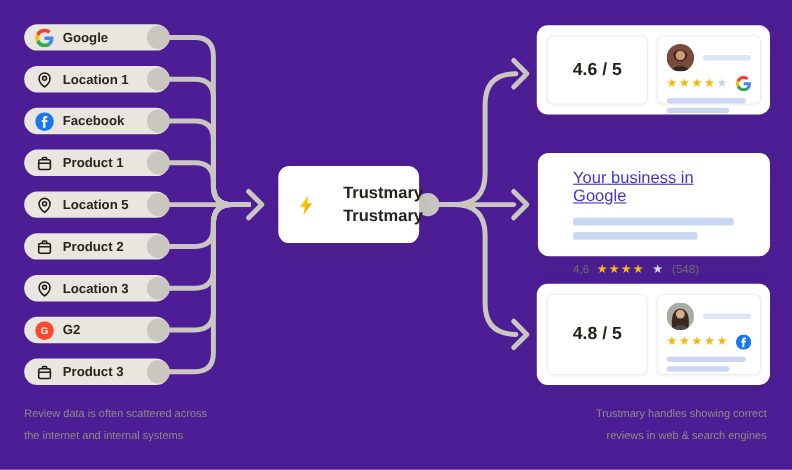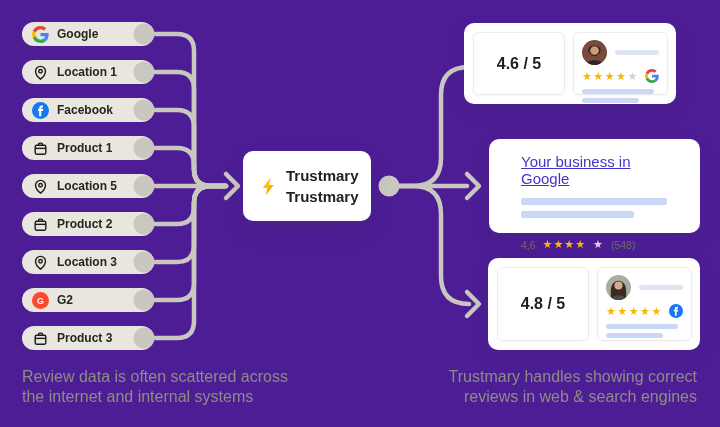--- a/index.html
+++ b/index.html
@@ -16,34 +16,34 @@
     background:#e8e6df; border-radius:12px;
     display:flex; align-items:center; gap:8px; padding:0 10px;
   }
   .picon{ width:17px; height:17px; display:flex; align-items:center; justify-content:center; flex:0 0 17px; }
   .picon svg{ width:100%; height:100%; }
   .plabel{ font-size:12px; font-weight:bold; color:#26251f; white-space:nowrap; }
   
   .connectors{ position:absolute; left:0; top:0; pointer-events:none; }
   
   .center-box{
-    position:absolute; left:243px; top:151px; width:128px; height:70px;
+    position:absolute; left:253px; top:151px; width:128px; height:70px;
     background:#fff; border-radius:10px;
     box-shadow:0 10px 22px rgba(70,62,40,.10);
-    display:flex; align-items:center; gap:6px; padding-left:16px;
+    display:flex; align-items:center; gap:22px; padding-left:16px;
   }
   .bolt{ width:21px; height:21px; flex:0 0 21px; }
   .center-title{ font-size:15px; font-weight:bold; color:#23221d; line-height:21px; }
   
   .card{
     position:absolute; background:#fff; border-radius:10px;
     box-shadow:0 8px 20px rgba(70,62,40,.08);
   }
   .card-split{ display:flex; gap:8px; padding:9px; }
-  .card-top{ left:464px; top:23px; width:212px; height:81px; }
+  .card-top{ left:488px; top:23px; width:212px; height:81px; }
   .card-bottom{ left:488px; top:258px; width:212px; height:92px; }
   .score-box{
     flex:0 0 92px; border:1px solid #ececec; border-radius:6px;
     display:flex; align-items:center; justify-content:center;
     font-size:16px; font-weight:bold; color:#201f1a;
     box-shadow:0 1px 3px rgba(0,0,0,.04);
   }
   .review-box{
     flex:1 1 auto; border:1px solid #ececec; border-radius:6px;
     padding:7px 8px; box-shadow:0 1px 3px rgba(0,0,0,.04);
@@ -65,21 +65,21 @@
   .card-mid{ left:489px; top:139px; width:211px; height:94px; padding:14px 32px; }
   .g-link{ font-size:15px; color:#4335c8; text-decoration:underline; display:inline-block; cursor:pointer; }
   .mid-line{ background:#c9d7f3; border-radius:2px; height:7px; }
   .mid-l1{ width:99%; margin-top:10px; }
   .mid-l2{ width:77%; margin-top:6px; }
   .rating-row{ display:flex; align-items:center; gap:7px; margin-top:20px; }
   .rating-txt{ font-size:10.5px; color:#6d6c65; }
   .stars-sm{ font-size:11px; letter-spacing:1px; }
   .stars-sm-empty{ color:#d5d5ea; }
   
-  .caption{ position:absolute; font-size:16px; color:#8f8d82; line-height:20px; }
+  .caption{ position:absolute; font-size:10px; color:#8f8d82; line-height:20px; }
   .cap-left{ left:22px; top:367px; }
   .cap-right{ right:23px; top:367px; text-align:right; }
 </style>
 </head>
 <body>
 
 <div class="canvas">
 
   <div class="sources">
 

